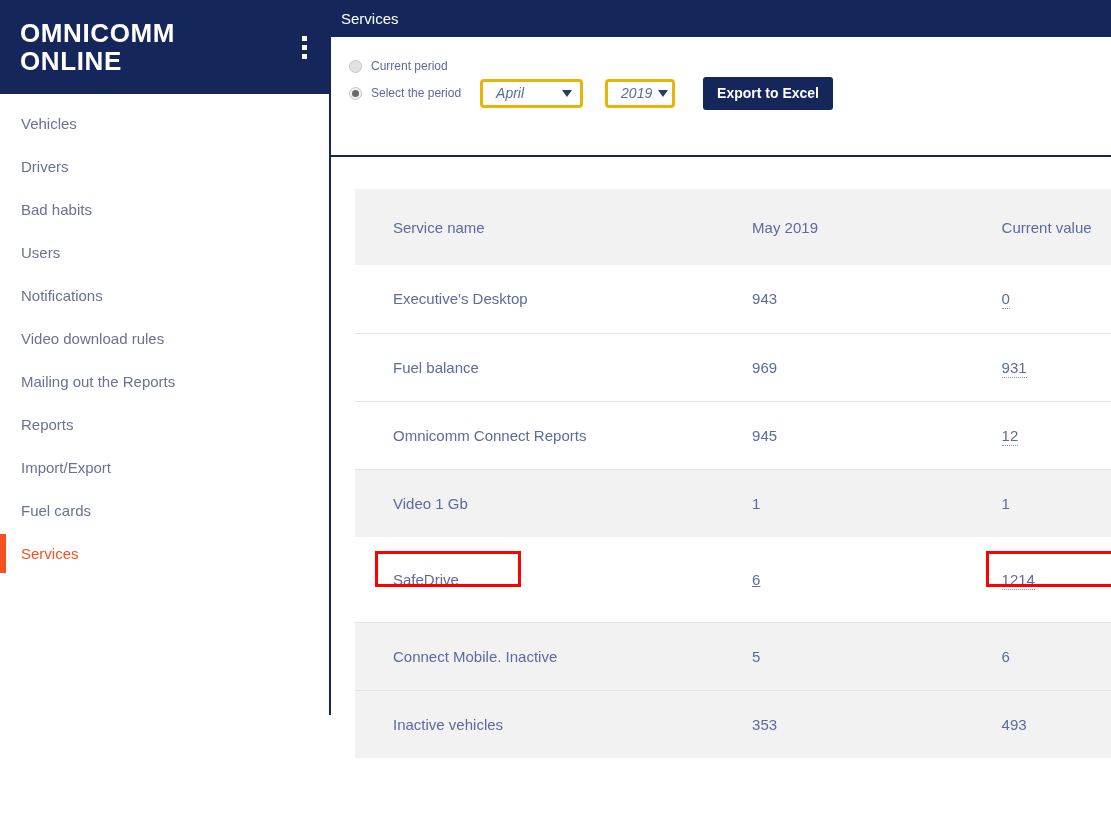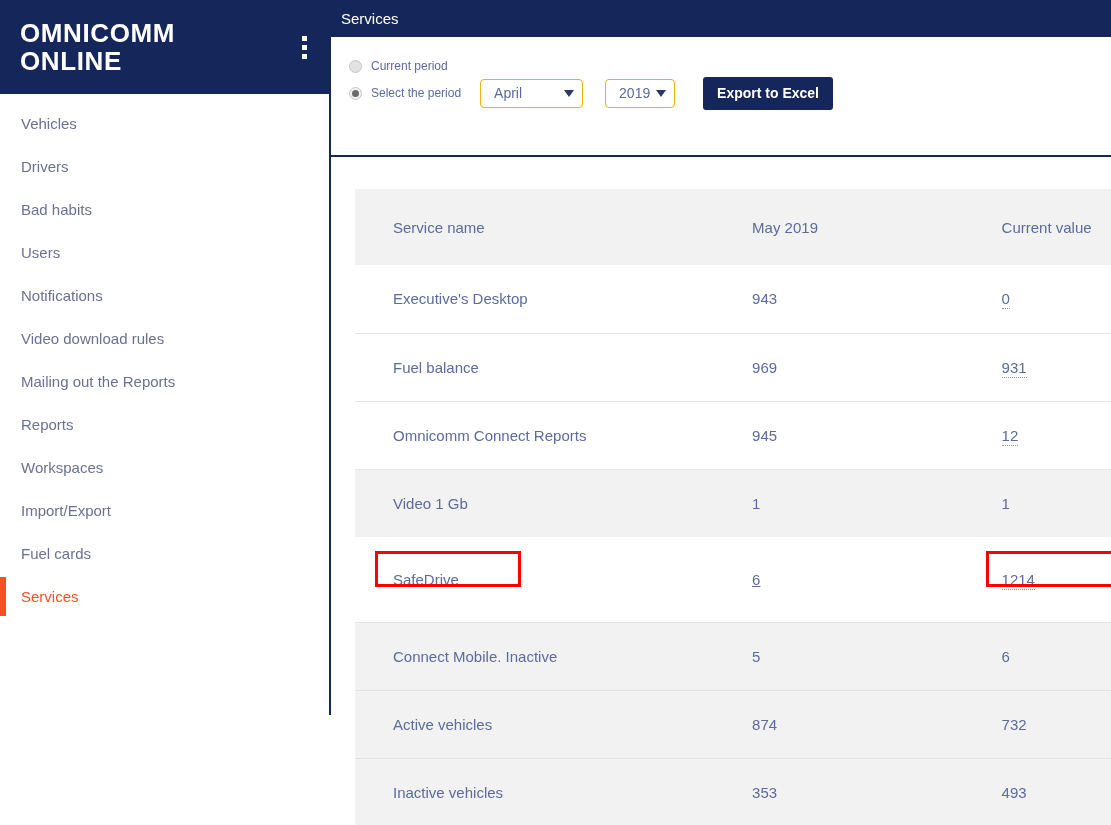--- a/index.html
+++ b/index.html
@@ -166,28 +166,29 @@
 
   .controls {
     display: flex;
     align-items: center;
     margin-left: 19px;
   }
 
   .select {
     position: relative;
     height: 29px;
-    border: 1px solid #eab308;
+    border: 3px solid #eab308;
     border-radius: 4px;
     background: #ffffff;
     display: flex;
     align-items: center;
     padding: 0 8px 0 13px;
     box-sizing: border-box;
     cursor: pointer;
+    font-style: italic;
   }
   .select-month { width: 103px; margin-right: 22px; }
   .select-year  { width: 70px;  margin-right: 28px; }
   .select-value {
     color: #5c6a9e;
     font-size: 14px;
     flex: 1;
   }
   .caret {
     width: 0;
@@ -311,23 +312,20 @@
           <span>Notifications</span>
         </div>
         <div class="nav-item">
           <span>Video download rules</span>
         </div>
         <div class="nav-item">
           <span>Mailing out the Reports</span>
         </div>
         <div class="nav-item">
           <span>Reports</span>
-        </div>
-        <div class="nav-item">
-          <span>Workspaces</span>
         </div>
         <div class="nav-item">
           <span>Import/Export</span>
         </div>
         <div class="nav-item">
           <span>Fuel cards</span>
         </div>
         <div class="nav-item active">
           <span>Services</span>
         </div>
@@ -402,25 +400,20 @@
               <td class="boxed box-name"><span>SafeDrive</span></td>
               <td><span>6</span></td>
               <td class="boxed box-value"><span class="dotted">1214</span></td>
             </tr>
             <tr class="shaded">
               <td><span>Connect Mobile. Inactive</span></td>
               <td><span>5</span></td>
               <td><span>6</span></td>
             </tr>
             <tr class="shaded">
-              <td><span>Active vehicles</span></td>
-              <td><span>874</span></td>
-              <td><span>732</span></td>
-            </tr>
-            <tr class="shaded">
               <td><span>Inactive vehicles</span></td>
               <td><span>353</span></td>
               <td><span>493</span></td>
             </tr>
           </tbody>
       </table>
     </div>
 
   </section>
 </div>

